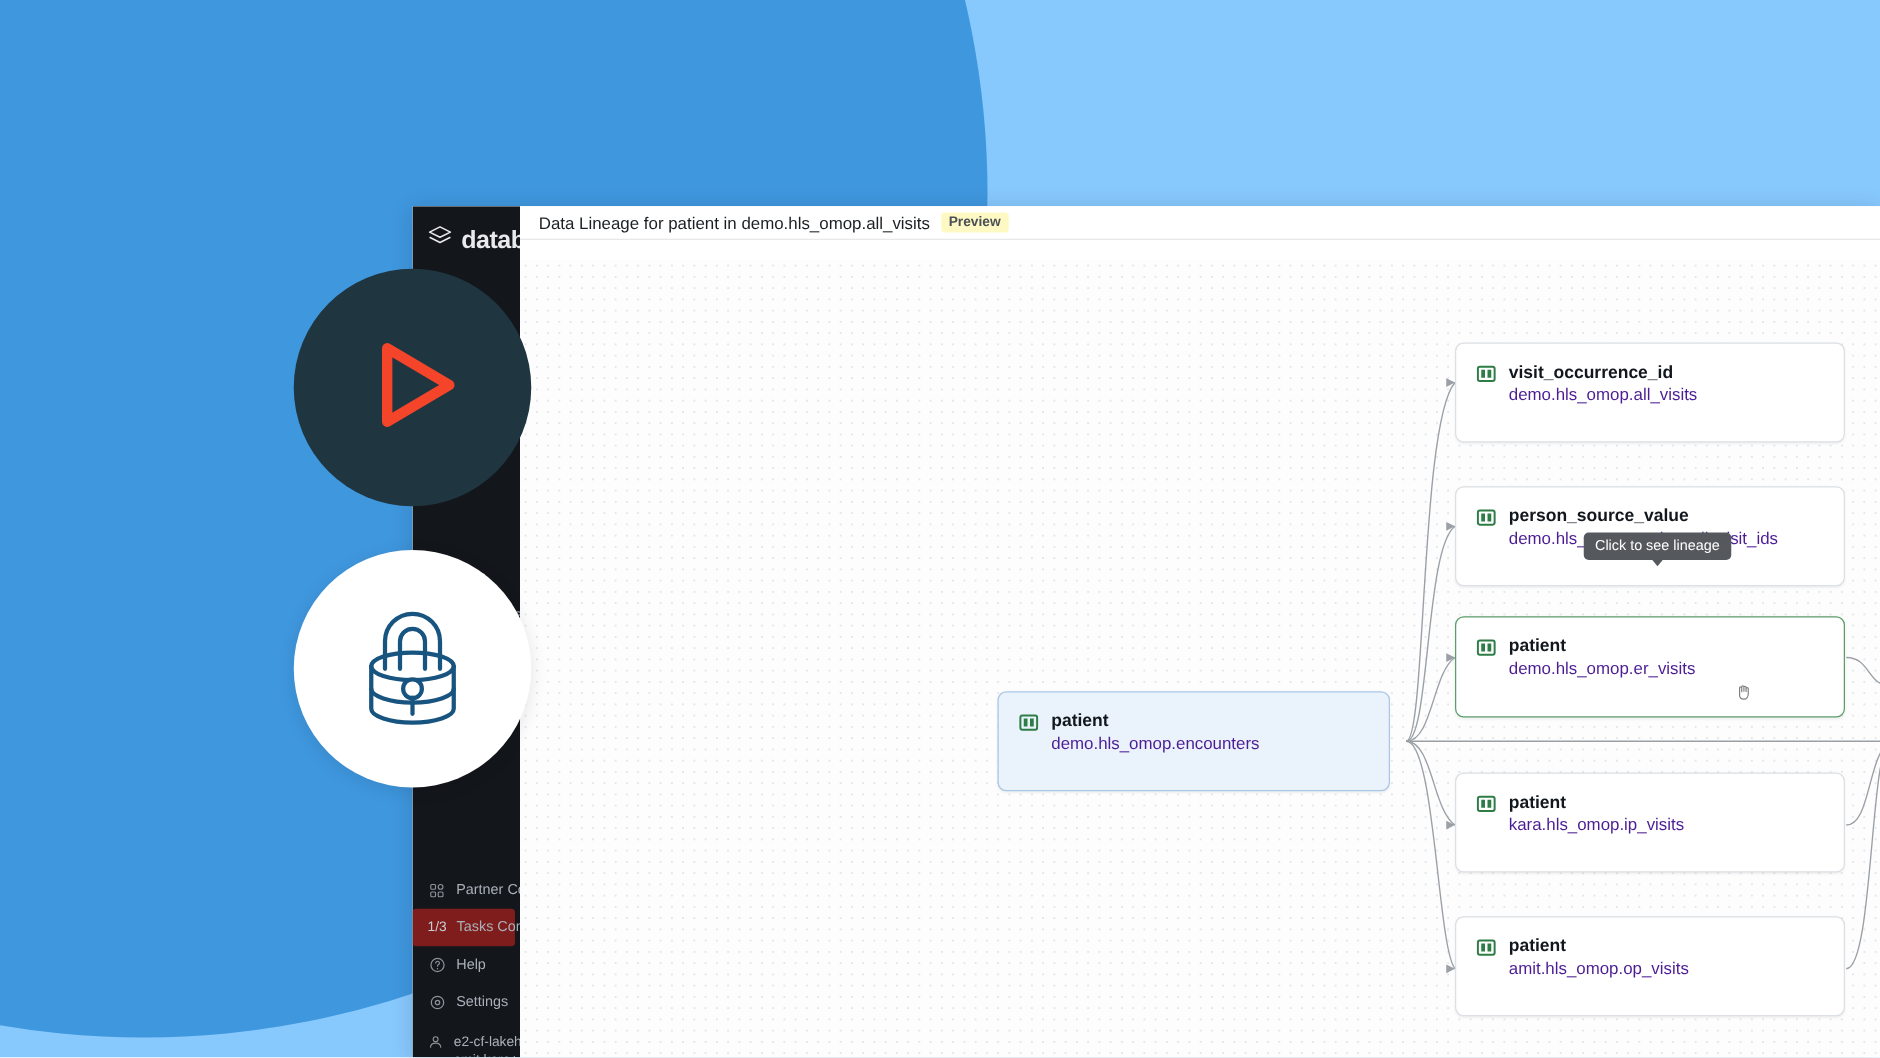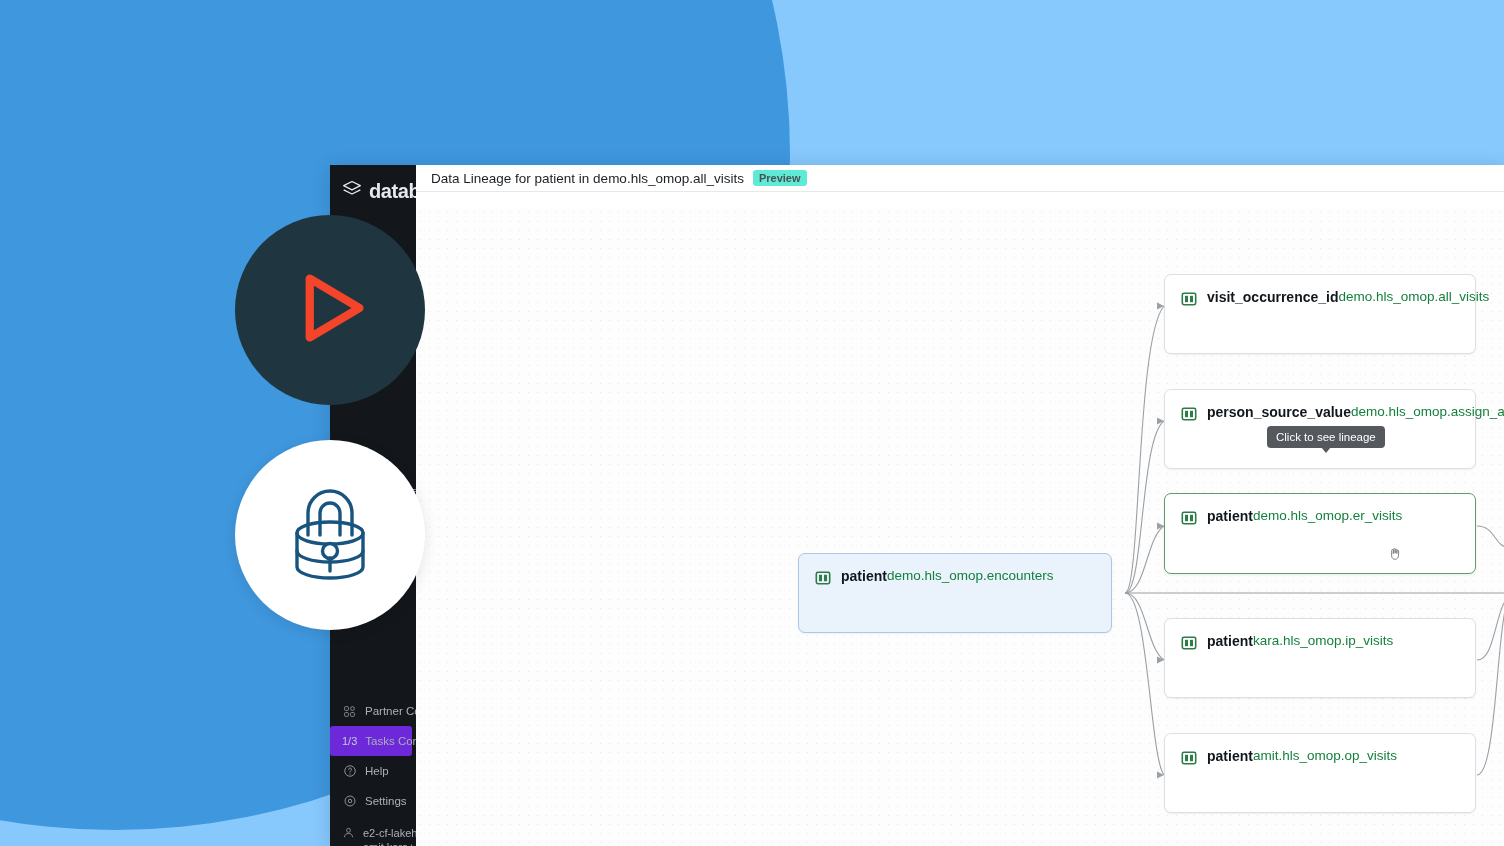--- a/index.html
+++ b/index.html
@@ -54,21 +54,21 @@
     height: 30px;
     padding-left: 12px;
     white-space: nowrap;
     color: #aab0b9;
     font-size: 11.5px;
   }
   .sb-item .sb-ico {
     width: 15px; height: 15px; flex: 0 0 15px;
     display: flex; align-items: center; justify-content: center;
   }
-  .sb-item.sel { background: #6d28d9; border-radius: 3px; margin-right: 4px; }
+  .sb-item.sel { background: #7f1d1d; border-radius: 3px; margin-right: 4px; }
   .sb-spacer { height: 10px; }
   .sb-group-top { margin-top: 30px; }
   .sb-badge {
     font-size: 11px; color: #c6ccd4; flex: 0 0 auto;
   }
   .sb-user {
     display: flex; align-items: flex-start; gap: 8px;
     padding-left: 12px; margin-top: 10px;
     white-space: nowrap;
   }
@@ -88,21 +88,21 @@
     padding-left: 15px;
     background: #fff;
     border-bottom: 1px solid #e6e8ea;
   }
   .panel-title {
     font-size: 13.5px; color: #1b1f23; font-weight: 400;
     white-space: nowrap;
   }
   .preview-badge {
     font-size: 11px; color: #4a5055;
-    background: #5eead4;
+    background: #fef9c3;
     border-radius: 3px;
     padding: 2px 6px;
     font-weight: 600;
   }
   
   .canvas {
     position: absolute;
     left: 0; top: 43px;
     width: 1088px; height: 638px;
     background-color: #fdfdfd;
@@ -127,27 +127,27 @@
   }
   .node.source {
     background: #eaf2fb;
     border-color: #a9c7e6;
   }
   .node.highlight {
     border-color: #5c9d6a;
     box-shadow: 0 1px 3px rgba(15,23,42,0.08);
   }
   .node .col-icon { flex: 0 0 16px; margin-top: 3px; }
-  .node .ntext { display: flex; flex-direction: row; line-height: 1.35; }
+  .node .ntext { display: flex; flex-direction: column; line-height: 1.35; }
   .node .nname {
     font-size: 14px; font-weight: 700; color: #11171d;
     white-space: nowrap;
   }
   .node .ntable {
-    font-size: 13.5px; color: #15803d; white-space: nowrap;
+    font-size: 13.5px; color: #4c1d95; white-space: nowrap;
   }
 
   
   .tooltip {
     position: absolute;
     background: #55595e;
     color: #fff;
     font-size: 11.5px;
     border-radius: 4px;
     padding: 5px 9px;

